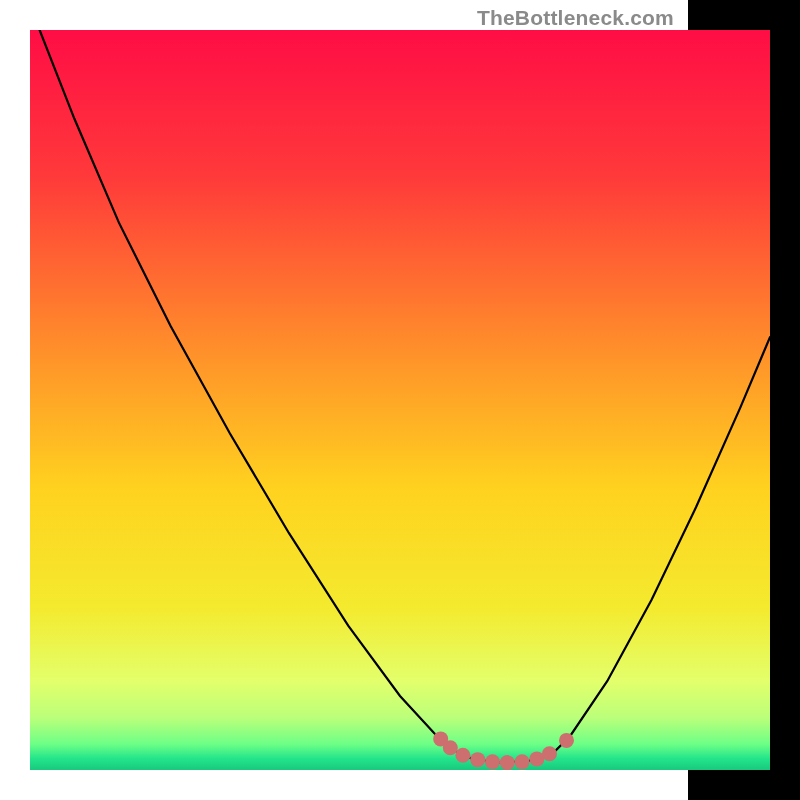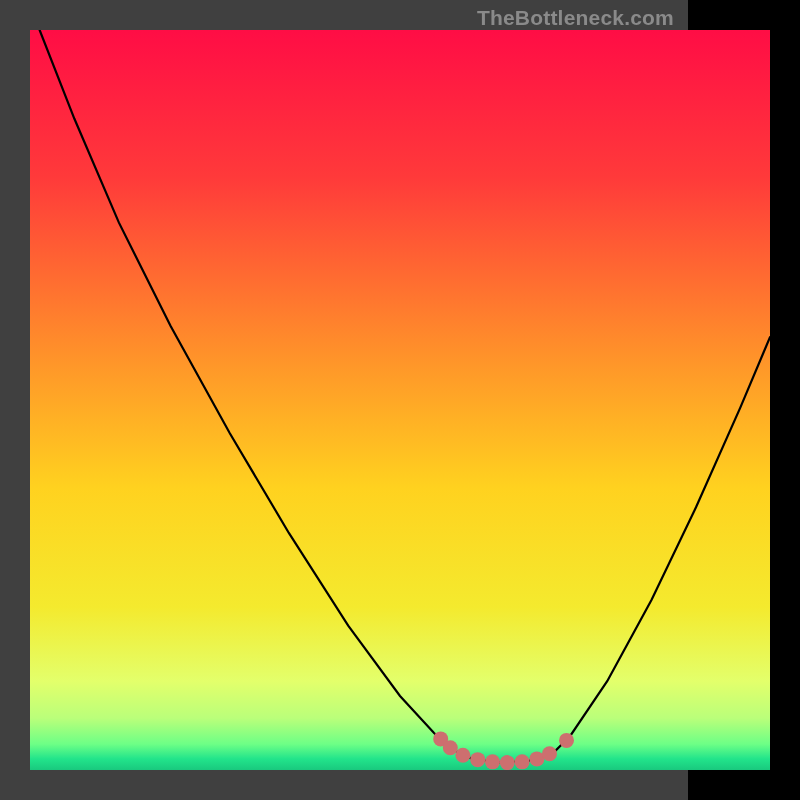--- a/index.html
+++ b/index.html
@@ -7,21 +7,21 @@
     padding: 0;
     width: 800px;
     height: 800px;
     background: #000;
     overflow: hidden;
   }
   .frame {
     position: relative;
     width: 688px;
     height: 800px;
-    background: #404040;
+    background: #ffffff;
   }
   .plot {
     position: absolute;
     left: 30px;
     top: 30px;
     width: 740px;
     height: 740px;
     overflow: hidden;
   }
   .plot svg {

